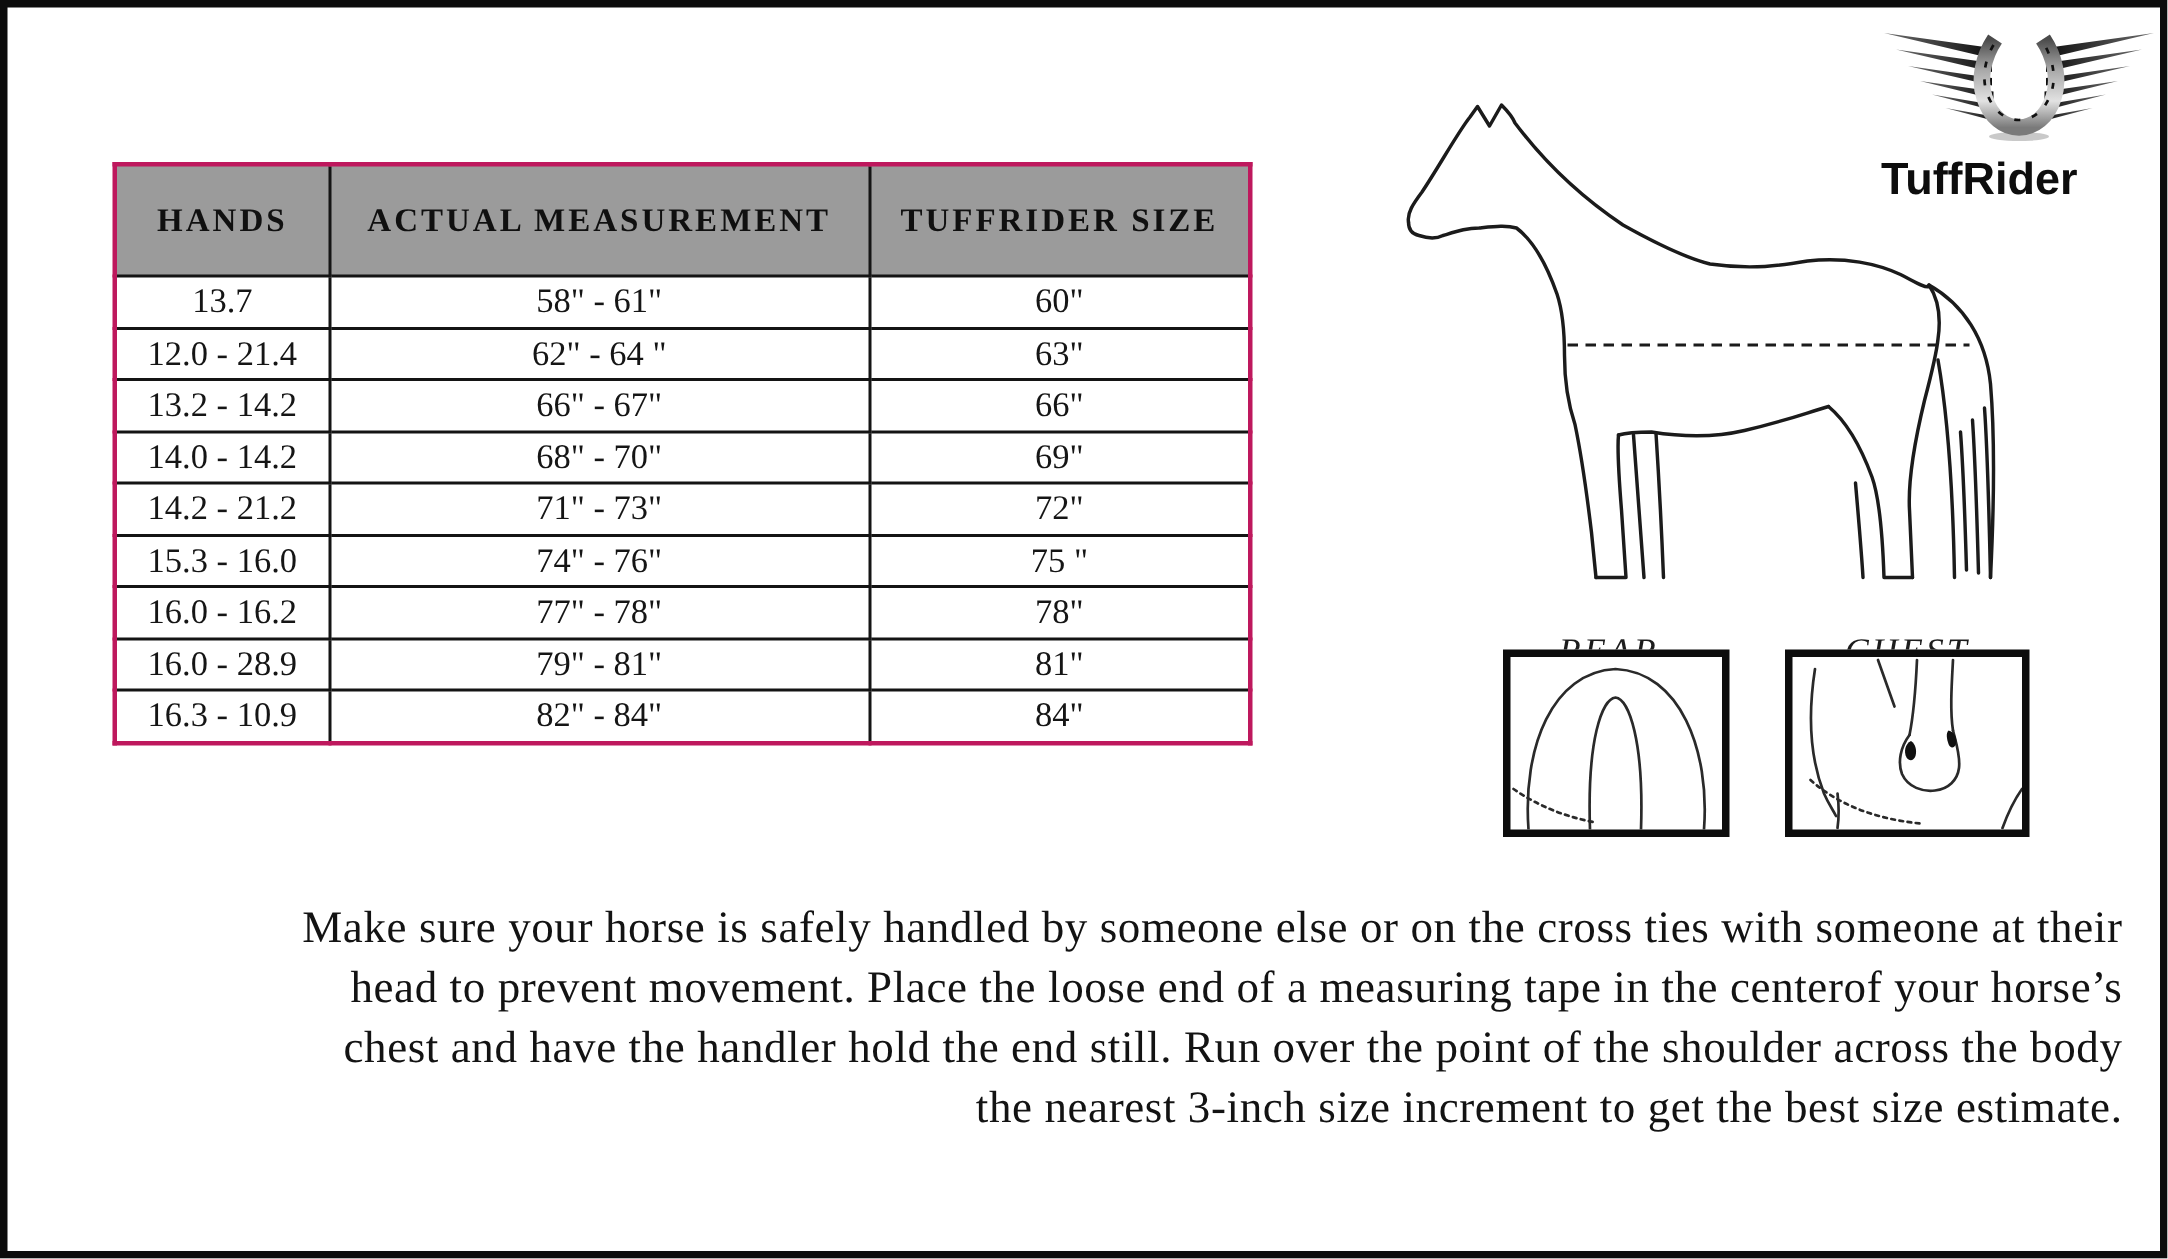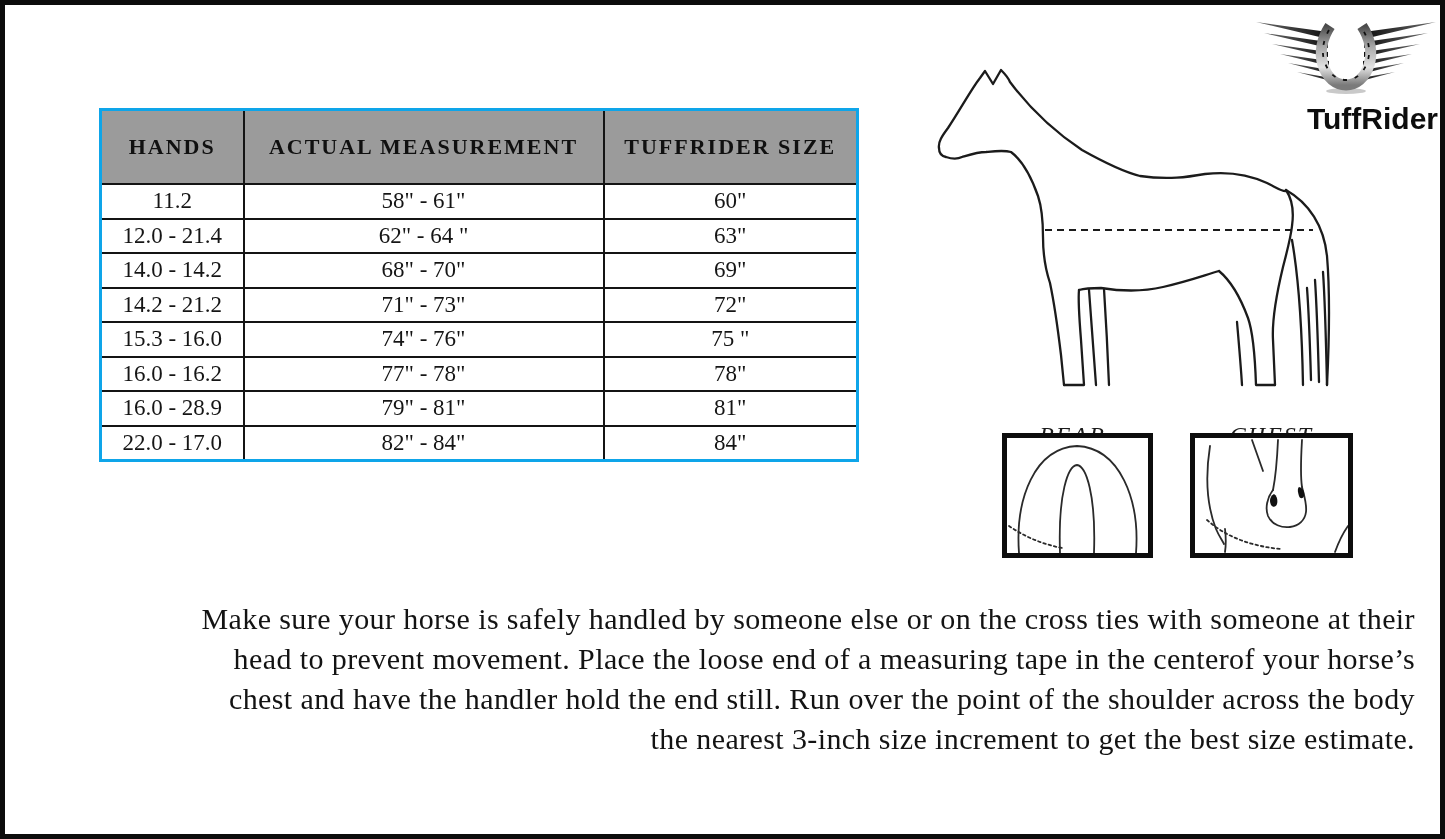--- a/index.html
+++ b/index.html
@@ -10,23 +10,23 @@
     background:#ffffff;
     border:5px solid #0c0c0c;
     box-sizing:border-box;
     overflow:hidden;
     font-family:"Liberation Serif", serif;
     color:#151515;
   }
 
   
   table.size-chart{
-    position:absolute;left:94px;top:103px;
+    position:absolute;left:70px;top:103px;
     border-collapse:collapse;table-layout:fixed;
-    border:3px solid #0ea5e9;
+    border:3px solid #be185d;
   }
   table.size-chart th, table.size-chart td{
     border:2px solid #141414;
     text-align:center;vertical-align:middle;
     padding:0 4px;
   }
   table.size-chart th{
     background:#9b9b9b;
     height:72px;
     font-size:22px;font-weight:bold;letter-spacing:2px;
@@ -36,21 +36,21 @@
     height:32.5px;
     font-size:23px;
     background:#ffffff;
   }
   .col-hands{width:143px;} .col-meas{width:360px;} .col-size{width:254px;}
 
   
   .horse-wrap{position:absolute;left:895px;top:35px;width:460px;height:370px;}
 
   
-  .logo{position:absolute;left:1249px;top:7px;width:184px;text-align:right;}
+  .logo{position:absolute;left:1249px;top:7px;width:184px;text-align:left;}
   .logo .brand-text{
     margin-top:2px;
     font-family:"Liberation Sans", sans-serif;
     font-weight:bold;font-size:30px;letter-spacing:0px;color:#0d0d0d;
   }
 
   
   .fig-label{
     position:absolute;top:400px;height:24px;
     font-style:italic;font-size:24px;letter-spacing:2px;
@@ -88,30 +88,35 @@
       </colgroup>
     <thead>
       <tr>
         <th>HANDS</th>
         <th>ACTUAL MEASUREMENT</th>
         <th>TUFFRIDER SIZE</th>
       </tr>
     </thead>
     <tbody>
       <tr>
-        <td>11.2</td>
+        <td>13.7</td>
         <td>58" - 61"</td>
         <td>60"</td>
       </tr>
       <tr>
         <td>12.0 - 21.4</td>
         <td>62" - 64 "</td>
         <td>63"</td>
       </tr>
       <tr>
+        <td>13.2 - 14.2</td>
+        <td>66" - 67"</td>
+        <td>66"</td>
+      </tr>
+      <tr>
         <td>14.0 - 14.2</td>
         <td>68" - 70"</td>
         <td>69"</td>
       </tr>
       <tr>
         <td>14.2 - 21.2</td>
         <td>71" - 73"</td>
         <td>72"</td>
       </tr>
       <tr>
@@ -123,21 +128,21 @@
         <td>16.0 - 16.2</td>
         <td>77" - 78"</td>
         <td>78"</td>
       </tr>
       <tr>
         <td>16.0 - 28.9</td>
         <td>79" - 81"</td>
         <td>81"</td>
       </tr>
       <tr>
-        <td>22.0 - 17.0</td>
+        <td>16.3 - 10.9</td>
         <td>82" - 84"</td>
         <td>84"</td>
       </tr>
     </tbody>
   </table>
 
   <div class="horse-wrap">
     <svg width="460" height="370" viewBox="0 0 460 370">
       <g fill="none" stroke="#1b1b1b" stroke-width="2.3" stroke-linecap="round" stroke-linejoin="round">
 

